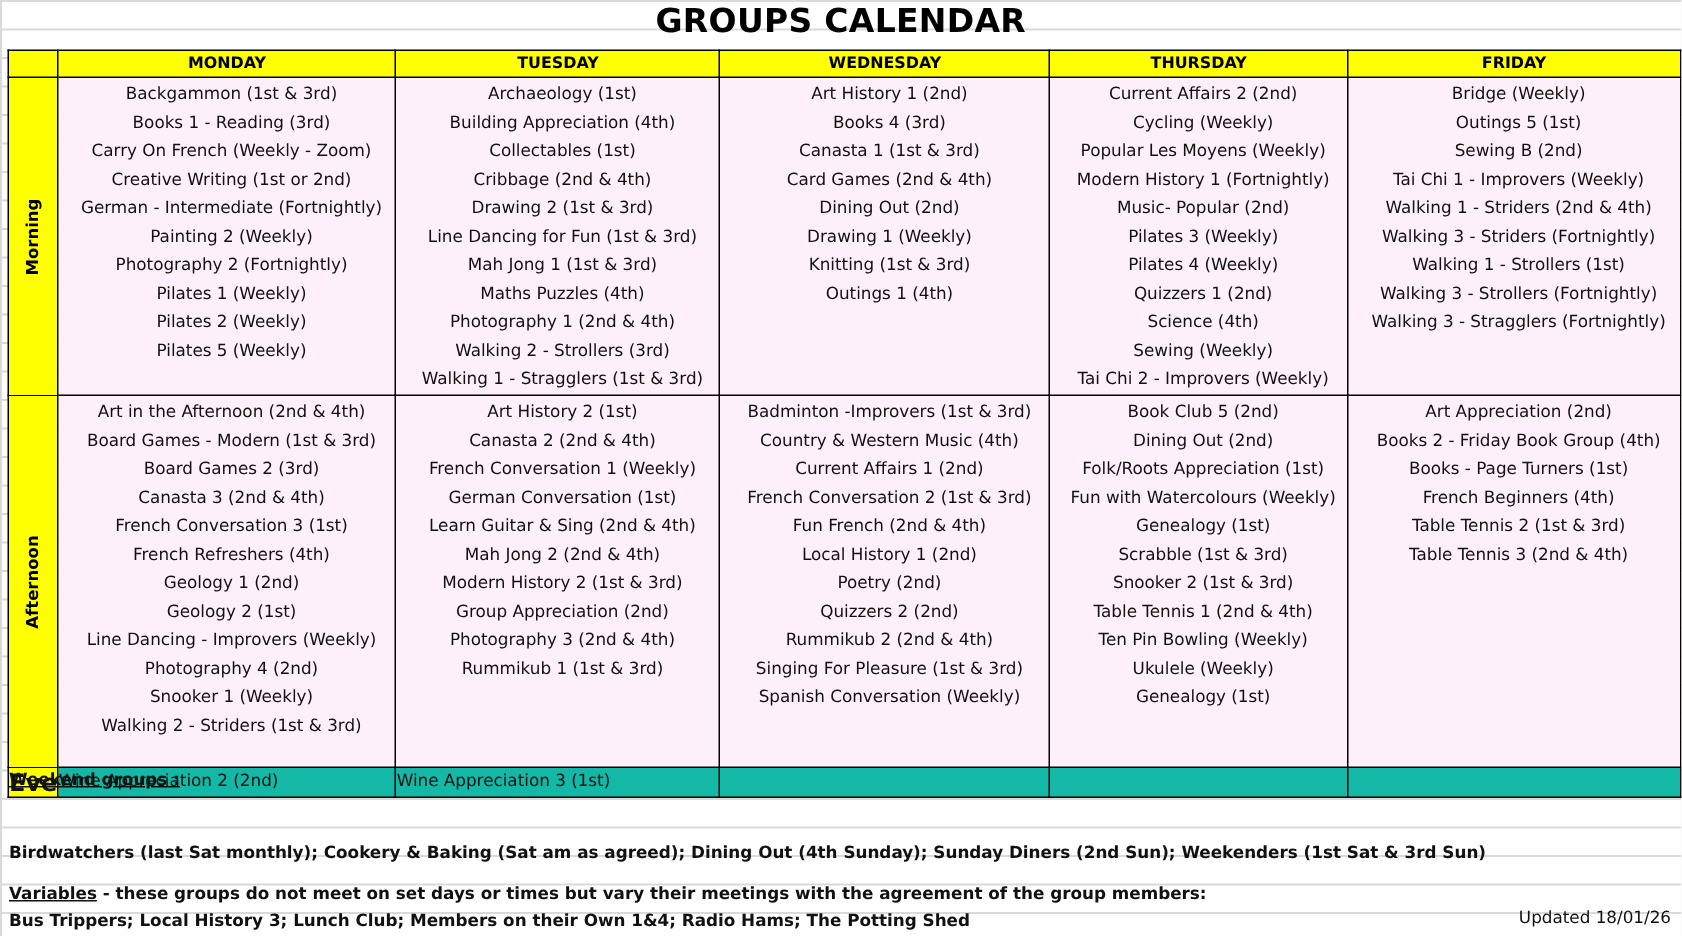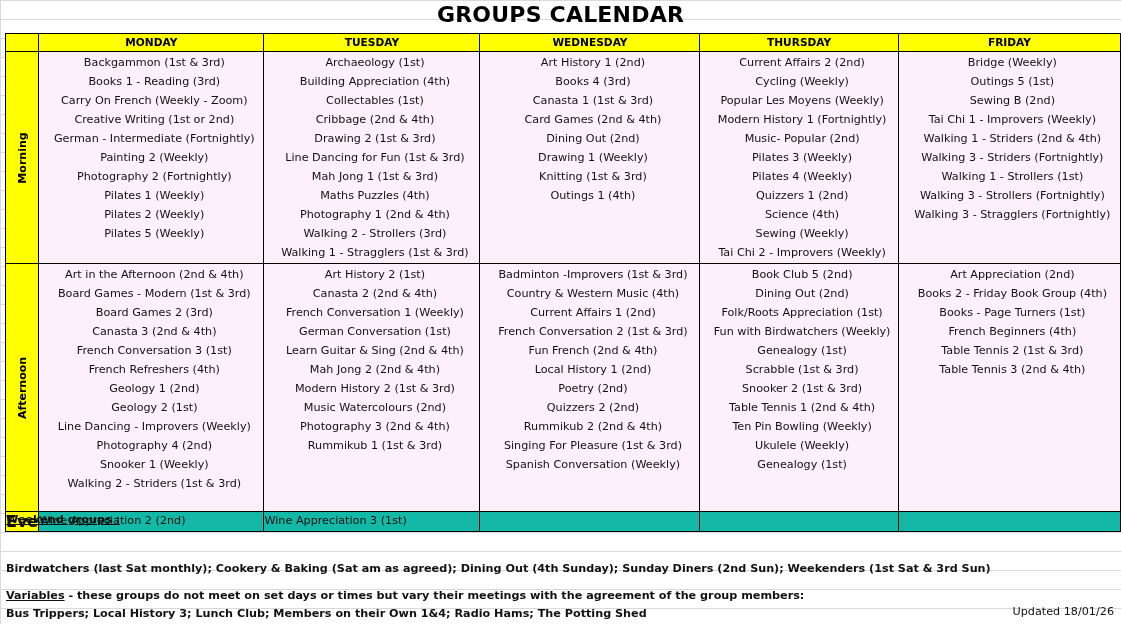--- a/index.html
+++ b/index.html
@@ -170,21 +170,21 @@
         </td>
     <td class="slot">
           <ul>
             <li>Art History 2 (1st)</li>
             <li>Canasta 2 (2nd &amp; 4th)</li>
             <li>French Conversation 1 (Weekly)</li>
             <li>German Conversation (1st)</li>
             <li>Learn Guitar &amp; Sing (2nd &amp; 4th)</li>
             <li>Mah Jong 2 (2nd &amp; 4th)</li>
             <li>Modern History 2 (1st &amp; 3rd)</li>
-            <li>Music Watercolours (2nd)</li>
+            <li>Group Appreciation (2nd)</li>
             <li>Photography 3 (2nd &amp; 4th)</li>
             <li>Rummikub 1 (1st &amp; 3rd)</li>
           </ul>
         </td>
     <td class="slot">
           <ul>
             <li>Badminton -Improvers (1st &amp; 3rd)</li>
             <li>Country &amp; Western Music (4th)</li>
             <li>Current Affairs 1 (2nd)</li>
             <li>French Conversation 2  (1st &amp; 3rd)</li>
@@ -195,21 +195,21 @@
             <li>Rummikub 2  (2nd &amp; 4th)</li>
             <li>Singing For Pleasure (1st &amp; 3rd)</li>
             <li>Spanish Conversation (Weekly)</li>
           </ul>
         </td>
     <td class="slot">
           <ul>
             <li>Book Club 5 (2nd)</li>
             <li>Dining Out (2nd)</li>
             <li>Folk/Roots Appreciation (1st)</li>
-            <li>Fun with Birdwatchers (Weekly)</li>
+            <li>Fun with Watercolours (Weekly)</li>
             <li>Genealogy (1st)</li>
             <li>Scrabble (1st &amp; 3rd)</li>
             <li>Snooker 2 (1st &amp; 3rd)</li>
             <li>Table Tennis 1 (2nd &amp; 4th)</li>
             <li>Ten Pin Bowling (Weekly)</li>
             <li>Ukulele (Weekly)</li>
             <li>Genealogy (1st)</li>
           </ul>
         </td>
     <td class="slot">

